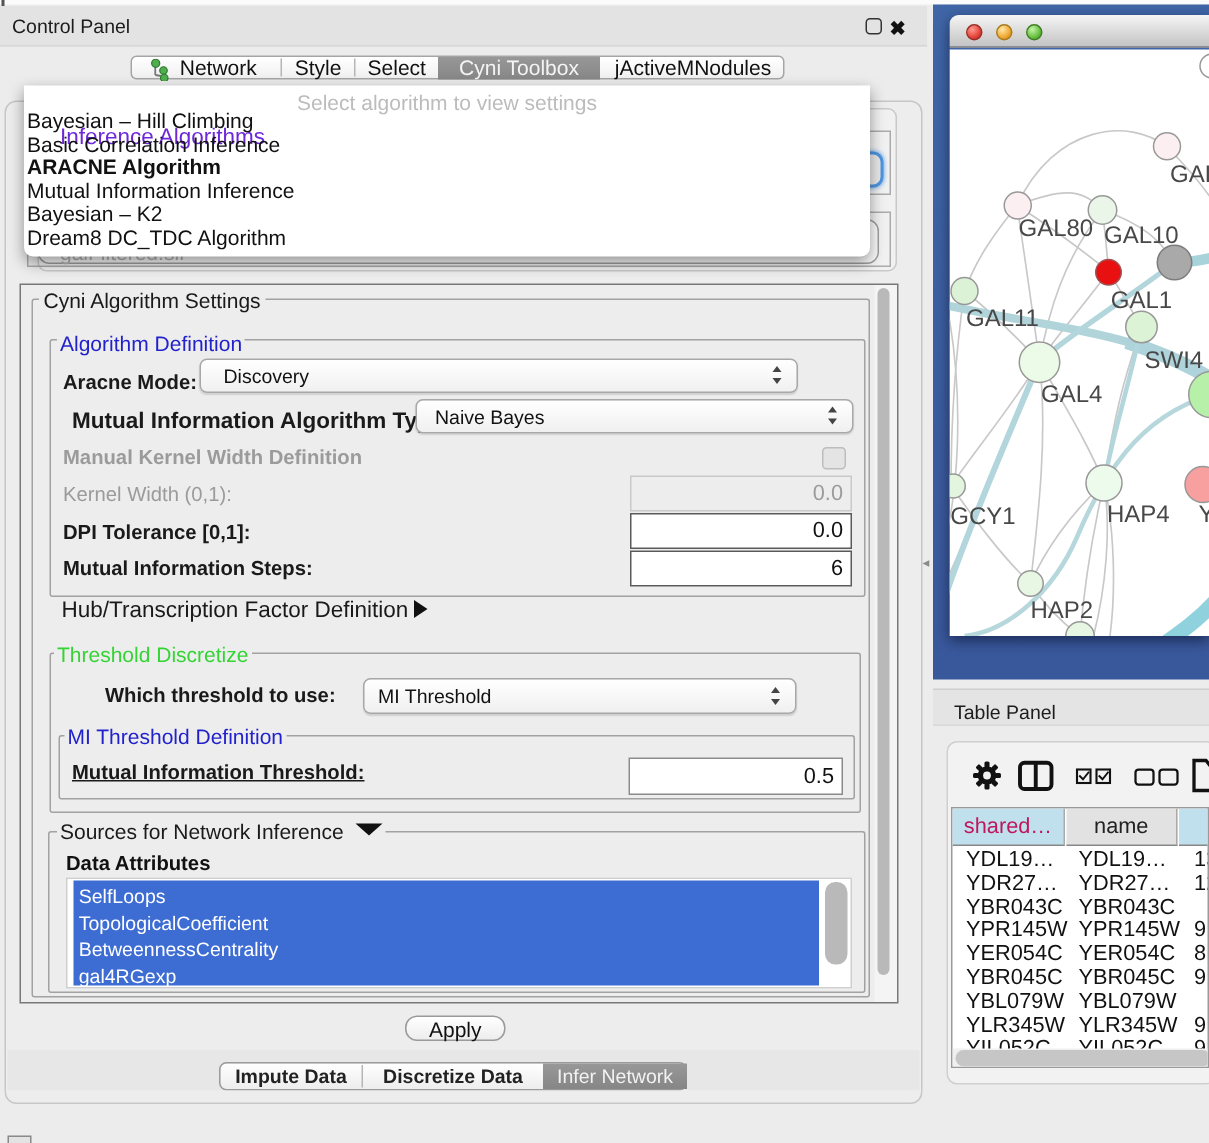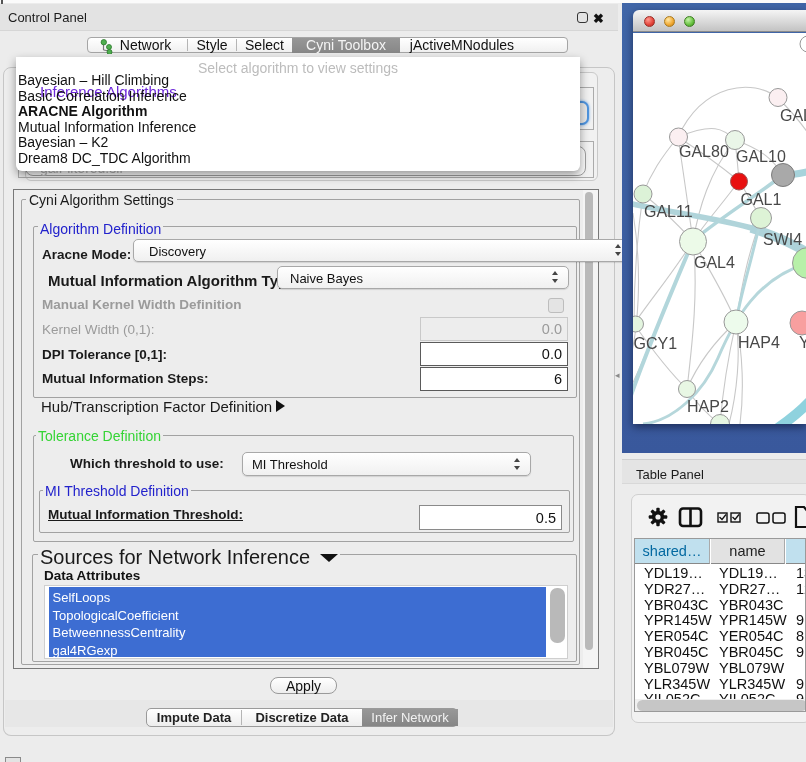--- a/index.html
+++ b/index.html
@@ -18,21 +18,21 @@
 <div class="abs" style="left:0;top:0;width:806px;height:3px;background:#fbfbfb;"></div>
 
 <div class="abs" style="left:1px;top:0;width:2px;height:6px;background:#555;"></div>
 
 <div class="abs" style="left:0;top:4px;width:618px;height:27px;background:#e3e3e3;border-bottom:1px solid #d6d6d6;">
   <div class="abs" style="left:8px;top:6px;font-size:13px;color:#1c1c1c;">Control Panel</div>
   <div class="abs" style="left:577px;top:8px;width:11px;height:11px;border:1.5px solid #333;border-radius:3px;"></div>
   <div class="abs" style="left:593px;top:7px;font-size:13px;font-weight:bold;color:#111;">✖</div>
 </div>
 
-<div class="abs" id="tabrow" style="left:87px;top:37px;width:481px;height:16px;border:1px solid #a5a5a5;border-radius:4px;background:linear-gradient(#ffffff,#f0f0f0);font-size:14px;color:#111;">
+<div class="abs" id="tabrow" style="left:87px;top:37px;width:436px;height:16px;border:1px solid #a5a5a5;border-radius:4px;background:linear-gradient(#ffffff,#f0f0f0);font-size:14px;color:#111;">
   <div class="abs" style="left:0;top:0;width:99px;height:14px;line-height:14px;text-align:center;padding-left:16px;">Network</div>
   <div class="abs" style="left:99px;top:1px;width:1px;height:12px;background:#b5b5b5;"></div>
   <div class="abs" style="left:100px;top:0;width:48px;height:14px;line-height:14px;text-align:center;">Style</div>
   <div class="abs" style="left:148px;top:1px;width:1px;height:12px;background:#b5b5b5;"></div>
   <div class="abs" style="left:149px;top:0;width:55px;height:14px;line-height:14px;text-align:center;">Select</div>
   <div class="abs" style="left:204px;top:-0.5px;width:108px;height:15.5px;line-height:15px;text-align:center;background:linear-gradient(#979797,#878787);color:#f4f4f4;">Cyni Toolbox</div>
   <div class="abs" style="left:312px;top:0;width:124px;height:14px;line-height:14px;text-align:center;">jActiveMNodules</div>
 
   <svg class="abs" style="left:12px;top:1px;" width="14" height="15" viewBox="0 0 14 15">
     <line x1="3.5" y1="4" x2="3.5" y2="11" stroke="#777" stroke-width="1.2"></line>
@@ -58,21 +58,21 @@
 <div class="abs" style="left:583px;top:190px;width:15px;height:478px;background:#f4f4f4;"></div>
 <div class="abs" style="left:584.5px;top:192px;width:8.5px;height:458px;background:#b9b9b9;border-radius:4.5px;"></div>
 
 <div class="abs" style="left:21px;top:199px;width:559px;height:466px;border:1px solid #a2a2a2;border-radius:2px;"></div>
 <div class="abs" style="left:26px;top:192px;padding:0 3px;background:#ededed;font-size:14px;color:#1a1a1a;">Cyni Algorithm Settings</div>
 
 <div class="abs" style="left:33px;top:226px;width:544px;height:172px;border:1px solid #a2a2a2;border-radius:2px;"></div>
 <div class="abs" style="left:38px;top:221px;padding:0 2px;background:#ededed;font-size:14px;color:#2222cc;">Algorithm Definition</div>
 
 <div class="abs" style="left:42px;top:247px;font-size:13.5px;font-weight:bold;color:#1a1a1a;">Aracne Mode:</div>
-<div class="abs combo" style="left:133px;top:239px;width:499px;height:23px;">
+<div class="abs combo" style="left:133px;top:239px;width:399px;height:23px;">
   <span style="left:15px;" class="ctext">Discovery</span>
 </div>
 
 <div class="abs" style="left:48px;top:271.5px;font-size:15px;font-weight:bold;color:#1a1a1a;">Mutual Information Algorithm Type:</div>
 <div class="abs combo" style="left:277px;top:266px;width:292px;height:23px;">
   <span style="left:12px;" class="ctext">Naive Bayes</span>
 </div>
 
 <div class="abs" style="left:42px;top:297px;font-size:13.5px;font-weight:bold;color:#9b9b9b;">Manual Kernel Width Definition</div>
 <div class="abs" style="left:548px;top:298px;width:16px;height:15px;border:1px solid #bdbdbd;border-radius:3px;background:#e4e4e4;"></div>
@@ -83,35 +83,35 @@
 <div class="abs" style="left:42px;top:347px;font-size:13.5px;font-weight:bold;color:#1a1a1a;">DPI Tolerance [0,1]:</div>
 <div class="abs" style="left:420px;top:342px;width:148px;height:24px;border:1px solid #5a5a5a;background:#fff;font-size:14.5px;color:#111;text-align:right;line-height:23px;padding-right:5px;">0.0</div>
 
 <div class="abs" style="left:42px;top:371px;font-size:13.5px;font-weight:bold;color:#1a1a1a;">Mutual Information Steps:</div>
 <div class="abs" style="left:420px;top:367px;width:148px;height:24px;border:1px solid #5a5a5a;background:#fff;font-size:14.5px;color:#111;text-align:right;line-height:23px;padding-right:5px;">6</div>
 
 <div class="abs" style="left:41px;top:397.5px;font-size:15px;color:#1a1a1a;">Hub/Transcription Factor Definition</div>
 <div class="abs" style="left:276px;top:400px;width:0;height:0;border-left:9.5px solid #111;border-top:6px solid transparent;border-bottom:6px solid transparent;"></div>
 
 <div class="abs" style="left:33px;top:435px;width:541px;height:107px;border:1px solid #a2a2a2;border-radius:2px;"></div>
-<div class="abs" style="left:36px;top:428px;padding:0 2px;background:#ededed;font-size:14px;color:#35d435;">Tolerance Definition</div>
+<div class="abs" style="left:36px;top:428px;padding:0 2px;background:#ededed;font-size:14px;color:#35d435;">Threshold Discretize</div>
 
 <div class="abs" style="left:70px;top:456px;font-size:13.5px;font-weight:bold;color:#1a1a1a;">Which threshold to use:</div>
 <div class="abs combo" style="left:242px;top:452px;width:289px;height:24px;">
   <span style="left:9px;" class="ctext">MI Threshold</span>
 </div>
 
 <div class="abs" style="left:39px;top:490px;width:531px;height:43px;border:1px solid #a2a2a2;border-radius:2px;"></div>
 <div class="abs" style="left:43px;top:483px;padding:0 2px;background:#ededed;font-size:14px;color:#2222cc;">MI Threshold Definition</div>
 
 <div class="abs" style="left:48px;top:507px;font-size:13.5px;font-weight:bold;color:#1a1a1a;text-decoration:underline;">Mutual Information Threshold:</div>
 <div class="abs" style="left:419px;top:505px;width:143px;height:25px;border:1px solid #8a8a8a;background:#fff;font-size:14.5px;color:#111;text-align:right;line-height:24px;padding-right:5px;">0.5</div>
 
 <div class="abs" style="left:32px;top:554px;width:545px;height:108px;border:1px solid #a2a2a2;border-radius:2px;"></div>
-<div class="abs" style="left:38px;top:546px;padding:0 2px;background:#ededed;font-size:20px;color:#1a1a1a;">Sources for Network Inference <span style="display:inline-block;width:0;height:0;border-top:8px solid #111;border-left:9.5px solid transparent;border-right:9.5px solid transparent;vertical-align:2px;margin-left:4px;"></span></div>
+<div class="abs" style="left:38px;top:546px;padding:0 2px;background:#ededed;font-size:14px;color:#1a1a1a;">Sources for Network Inference <span style="display:inline-block;width:0;height:0;border-top:8px solid #111;border-left:9.5px solid transparent;border-right:9.5px solid transparent;vertical-align:2px;margin-left:4px;"></span></div>
 
 <div class="abs" style="left:44px;top:568px;font-size:13.5px;font-weight:bold;color:#111;">Data Attributes</div>
 
 <div class="abs" style="left:44px;top:585px;width:524px;height:74px;border:1px solid #cfcfcf;background:#fff;"></div>
 <div class="abs" style="left:48.5px;top:587px;width:497px;height:70px;background:#3d6dd2;color:#fff;font-size:13px;">
   <div style="padding:2px 0 0 4px;line-height:17.6px;">SelfLoops<br>TopologicalCoefficient<br>BetweennessCentrality<br>gal4RGexp</div>
 </div>
 <div class="abs" style="left:550px;top:588px;width:15px;height:55px;background:#b9b9b9;border-radius:7px;"></div>
 
 <div class="abs" style="left:270px;top:677px;width:67px;height:17px;border:1px solid #9a9a9a;border-radius:8px;background:linear-gradient(#ffffff,#ededed);text-align:center;font-size:14px;color:#111;line-height:16px;">Apply</div>
@@ -261,21 +261,21 @@
 
   <g stroke="#111" fill="none" stroke-width="1.5">
     <rect x="109" y="8" width="12" height="10" rx="2"></rect>
     <rect x="125" y="8" width="12" height="10" rx="2"></rect>
   </g>
 
   <path d="M 148 2 l 8 0 l 4 5 l 0 15 l -12 0 z" fill="none" stroke="#111" stroke-width="2.2"></path>
 </svg>
 
 <div class="abs" style="left:634px;top:538px;width:172px;height:174px;border:1px solid #9a9a9a;background:#fff;overflow:hidden;font-size:14.5px;">
-  <div class="abs" style="left:0;top:0;width:75px;height:25px;background:#c0e0ee;border-right:1px solid #aaa;border-bottom:1px solid #888;text-align:center;line-height:24px;color:#0369a1;">shared…</div>
+  <div class="abs" style="left:0;top:0;width:75px;height:25px;background:#c0e0ee;border-right:1px solid #aaa;border-bottom:1px solid #888;text-align:center;line-height:24px;color:#be185d;">shared…</div>
   <div class="abs" style="left:76px;top:0;width:74px;height:25px;background:#e2e2e2;border-right:1px solid #aaa;border-bottom:1px solid #888;text-align:center;line-height:24px;color:#222;">name</div>
   <div class="abs" style="left:151px;top:0;width:21px;height:25px;background:#c0e0ee;border-bottom:1px solid #888;"></div>
   <div class="abs" style="left:9px;top:27px;line-height:15.8px;color:#111;">YDL19…<br>YDR27…<br>YBR043C<br>YPR145W<br>YER054C<br>YBR045C<br>YBL079W<br>YLR345W<br>YIL052C</div>
   <div class="abs" style="left:84px;top:27px;line-height:15.8px;color:#111;">YDL19…<br>YDR27…<br>YBR043C<br>YPR145W<br>YER054C<br>YBR045C<br>YBL079W<br>YLR345W<br>YIL052C</div>
   <div class="abs" style="left:161px;top:27px;line-height:15.8px;color:#111;">13<br>12<br><br>9.<br>8.<br>9.<br><br>9.<br>9.</div>
 
   <div class="abs" style="left:0;top:160px;width:172px;height:14px;background:#f0f0f0;"></div>
   <div class="abs" style="left:2px;top:161px;width:170px;height:11px;background:#c6c6c6;border-radius:6px;"></div>
 </div>
 

